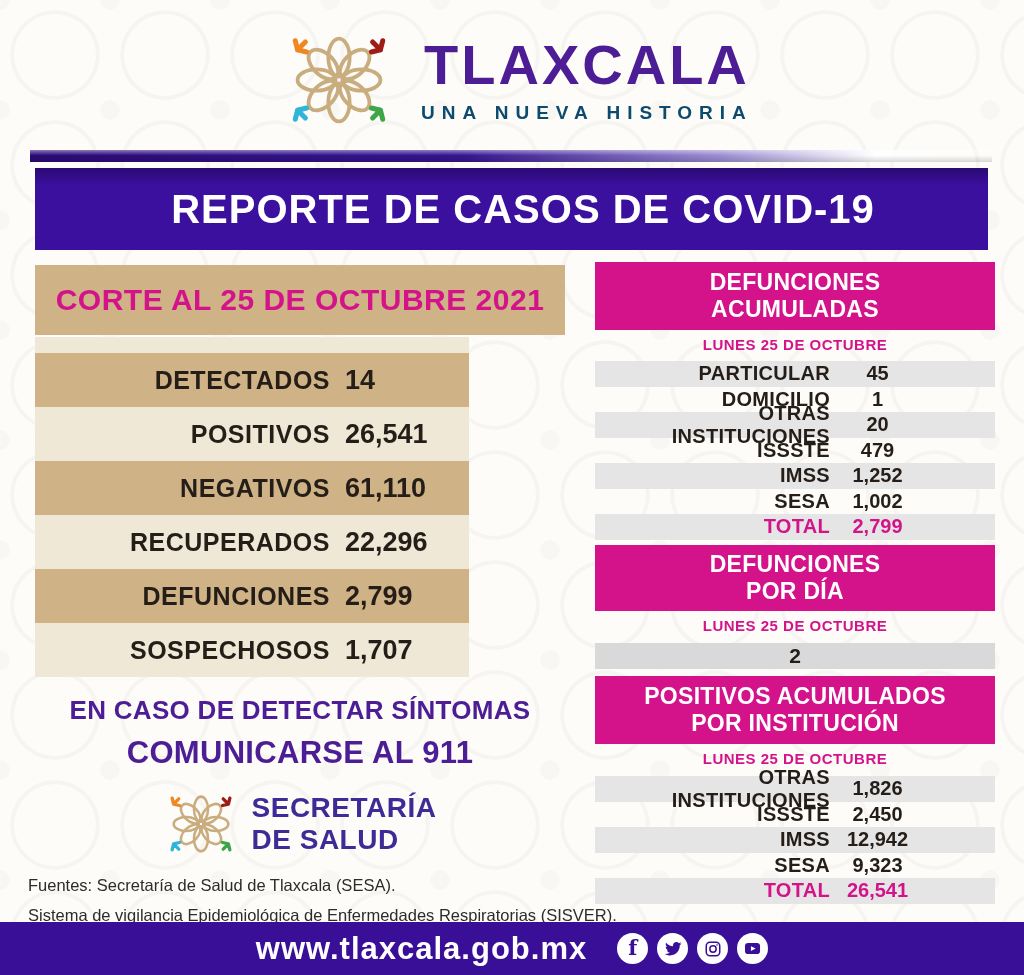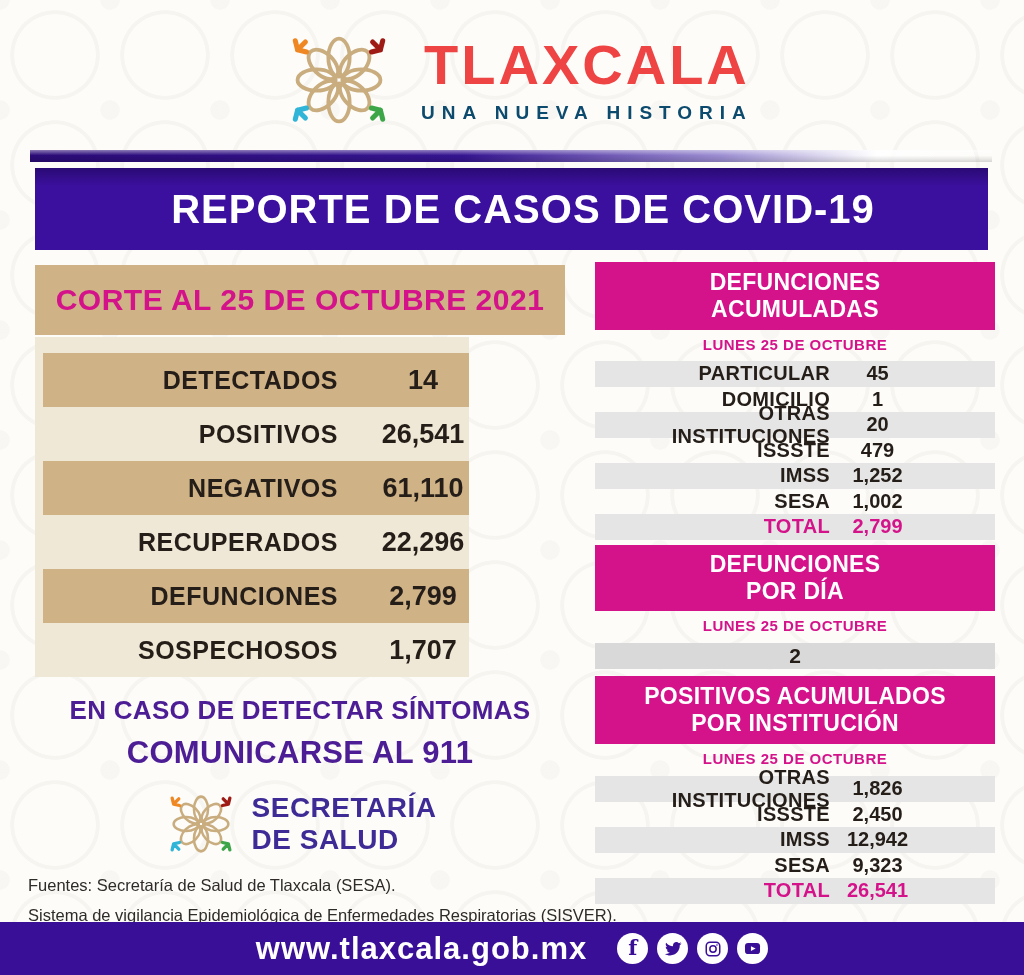--- a/index.html
+++ b/index.html
@@ -16,21 +16,21 @@
       radial-gradient(circle, rgba(160,150,130,0.05) 0 12%, transparent 13%);
     background-size:110px 110px, 110px 110px;
     background-position:0 0, 55px 55px;
     pointer-events:none;
   }
   .abs{position:absolute;}
 
   
   .brand{left:283px;top:22px;display:flex;align-items:center;gap:26px;}
   .brand-text{display:flex;flex-direction:column;align-items:center;}
-  .brand-name{font-size:56px;font-weight:700;color:#ef4444;letter-spacing:3px;line-height:1;}
+  .brand-name{font-size:56px;font-weight:700;color:#4c1d95;letter-spacing:3px;line-height:1;}
   .brand-tagline{font-size:19px;font-weight:700;color:#0c4a6e;letter-spacing:7px;margin-top:9px;}
 
   
   .gradient-bar{
     left:30px;top:150px;width:962px;height:12px;
     background:
       linear-gradient(180deg, rgba(255,255,255,.45) 0%, rgba(255,255,255,0) 45%, rgba(0,0,0,.15) 100%),
       linear-gradient(90deg, #2b0b77 0%, #361591 45%, #9d8fd2 72%, #ffffff 88%, rgba(255,255,255,0) 100%);
   }
 
@@ -41,25 +41,25 @@
     display:flex;align-items:center;justify-content:center;
   }
   .main-banner span{color:#ffffff;font-size:40px;font-weight:700;letter-spacing:1px;margin-left:23px;}
 
   
   .summary-header{
     left:35px;top:265px;width:530px;height:70px;background:#cfb286;
     display:flex;align-items:center;justify-content:center;
   }
   .summary-header span{color:#d4138b;font-size:30px;font-weight:700;letter-spacing:.5px;}
-  .summary-rows{left:35px;top:337px;width:434px;height:340px;background:#efe8d6;padding-top:16px;box-sizing:border-box;padding-left:8px;}
+  .summary-rows{left:35px;top:337px;width:434px;height:340px;background:#efe8d6;padding-top:16px;box-sizing:border-box;}
   .srow{height:54px;display:flex;align-items:center;}
   .srow.tan{background:#cfb286;}
   .slabel{width:295px;text-align:right;font-size:25px;font-weight:700;color:#241d18;letter-spacing:.5px;}
-  .svalue{position:absolute;left:310px;width:140px;text-align:center;font-size:27px;font-weight:700;color:#241d18;}
+  .svalue{position:absolute;left:310px;width:140px;text-align:left;font-size:27px;font-weight:700;color:#241d18;}
   .srow{position:relative;}
 
   
   .notice{left:35px;top:695px;width:530px;text-align:center;color:#4c1d95;}
   .notice-line1{font-size:26px;font-weight:700;letter-spacing:.3px;}
   .notice-line2{font-size:31px;font-weight:700;margin-top:9px;letter-spacing:.3px;}
 
   
   .secretaria{left:35px;top:786px;width:530px;display:flex;align-items:center;justify-content:center;gap:14px;}
   .secretaria-text div{font-size:28px;font-weight:700;color:#3f2b96;line-height:1.15;letter-spacing:.5px;}

